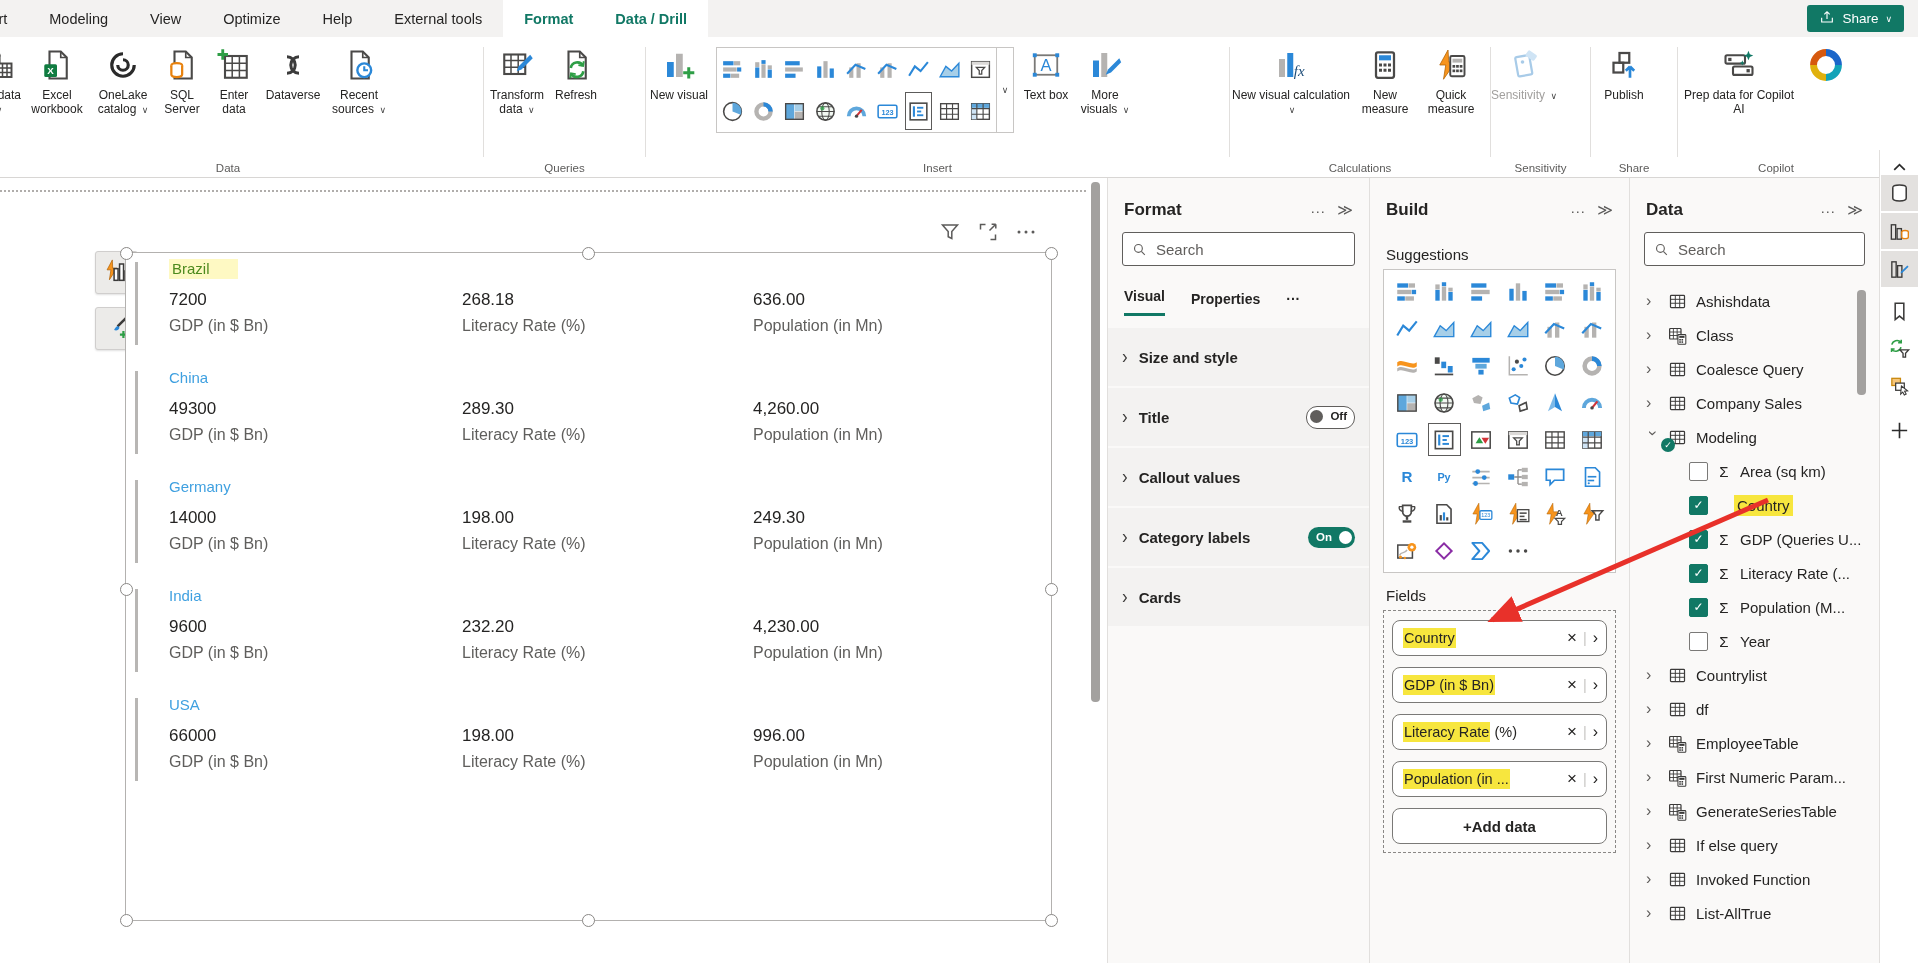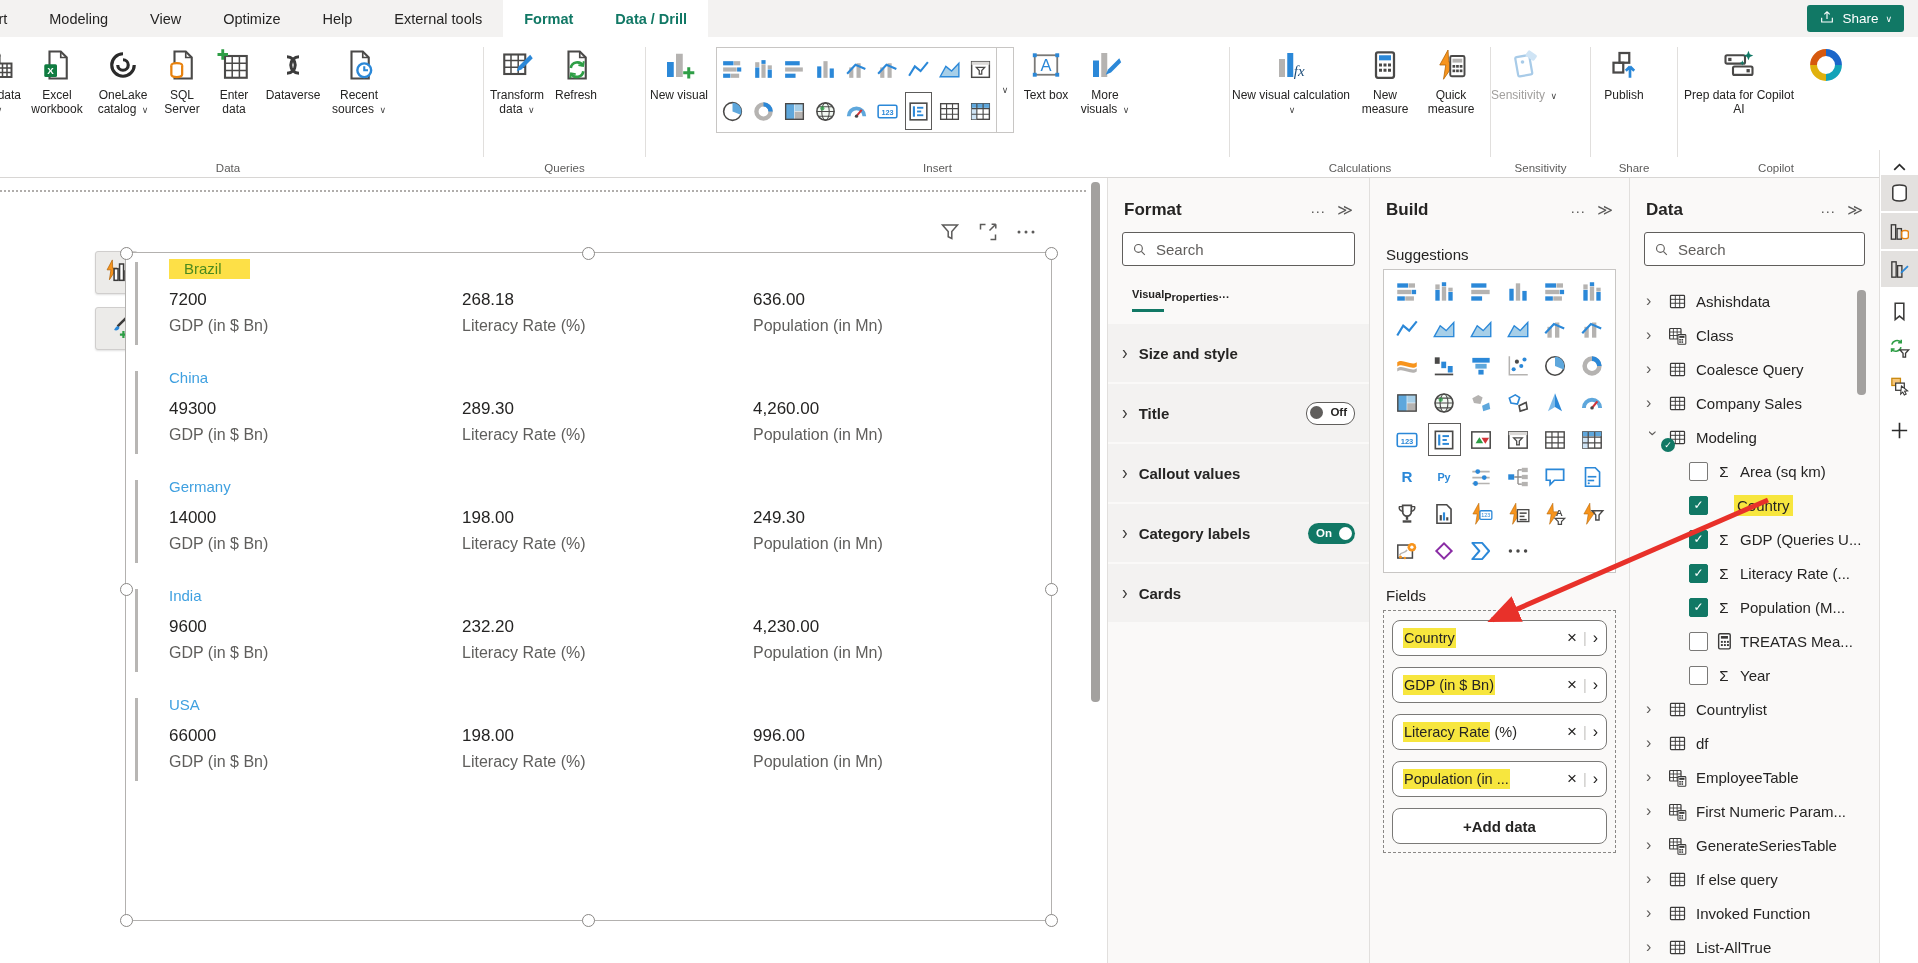--- a/index.html
+++ b/index.html
@@ -42,41 +42,41 @@
         border-radius:3px;display:flex;align-items:center;justify-content:center;box-shadow:0 1px 2px rgba(0,0,0,.12);}
   .onobj-btn svg{width:28px;height:28px;}
   #vis-toolbar{position:absolute;left:938px;top:42px;display:flex;gap:14px;}
   #vis-toolbar .vtb{width:24px;height:24px;}
   #vis-toolbar svg{width:24px;height:24px;}
   #visual{position:absolute;left:125px;top:74px;width:925px;height:667px;border:1px solid #b3b1af;background:#fff;}
   .handle{position:absolute;width:11px;height:11px;border-radius:50%;background:#fff;border:1.5px solid #8a8886;}
   .vrow{position:absolute;left:0;width:100%;height:95px;}
   .vrow .accent{position:absolute;left:9px;top:2px;bottom:10px;width:2.5px;background:#b8b6b4;}
   .vrow .country{position:absolute;left:43px;top:0;font-size:15px;color:#3fa0e0;}
-  .vrow .country .hl-name{background:#fde047;padding:1px 28px 2px 15px;color:#4c8a1e;}
+  .vrow .country .hl-name{background:#fef9c3;padding:1px 28px 2px 3px;color:#4c8a1e;}
   .vcol{position:absolute;top:30px;width:270px;}
   .vcol .val{font-size:17px;color:#252423;}
   .vcol .lab{font-size:16px;color:#5f5e5c;margin-top:7px;}
   #canvas-scroll{position:absolute;right:6px;top:4px;width:9px;height:520px;background:#a3a19f;border-radius:4px;}
   
   .panel{position:absolute;top:178px;bottom:0;background:#faf9f8;border-left:1px solid #e1dfdd;}
   #p-format{left:1107px;width:261px;}
   #p-build{left:1369px;width:259px;}
   #p-data{left:1629px;width:249px;}
   .ptitle-row{display:flex;align-items:center;padding:22px 16px 12px 16px;}
   .ptitle{font-size:17px;font-weight:700;color:#252423;}
   .picons{margin-left:auto;display:flex;gap:12px;color:#5c5b5a;font-size:15px;align-items:center;}
   .searchbox{margin:0 14px;height:32px;background:#fff;border:1px solid #605e5c;border-radius:3px;
         display:flex;align-items:center;padding:0 8px;gap:6px;}
   .searchbox svg{width:17px;height:17px;flex-shrink:0;}
   .searchbox input{border:none;outline:none;font-size:15px;width:100%;font-family:"Liberation Sans",sans-serif;
         background:transparent;color:#252423;}
   .searchbox input::placeholder{color:#605e5c;}
   
-  #fmt-tabs{display:flex;margin:22px 16px 0 24px;font-size:11px;align-items:flex-end;}
+  #fmt-tabs{display:flex;gap:26px;margin:22px 16px 0 16px;font-size:14px;align-items:flex-end;}
   .ftab{padding-bottom:9px;color:#252423;font-weight:bold;}
   .ftab.sel{font-weight:700;border-bottom:3px solid #117865;}
   #fmt-sections{margin-top:12px;}
   .fsec{height:58px;background:#f3f2f1;margin-bottom:2px;display:flex;align-items:center;
         padding:0 14px;font-size:15px;font-weight:600;color:#252423;}
   .fsec .chv{color:#3b3a39;font-size:17px;margin-right:11px;font-weight:400;transform:scaleY(1.2);}
   .tog{margin-left:auto;width:47px;height:21px;border-radius:11px;position:relative;font-size:11.5px;font-weight:700;}
   .tog.off{background:#fff;border:1px solid #605e5c;}
   .tog.off .knob{position:absolute;left:3px;top:3px;width:13px;height:13px;border-radius:50%;background:#605e5c;}
   .tog.off .tlab{position:absolute;right:7px;top:3px;color:#252423;}
@@ -1130,34 +1130,20 @@
         <span class="sig">Σ</span>
         <span class="tname">Literacy Rate (...</span>
       </div>
       <div class="trow child">
         <span class="cbox on">✓</span>
         <span class="sig">Σ</span>
         <span class="tname">Population (M...</span>
       </div>
       <div class="trow child">
         <span class="cbox"></span>
-        <span class="mcalc"><svg viewBox="0 0 18 22">
-            <rect x="3" y="2" width="13" height="17" rx="1.5" fill="#fff" stroke="#3b3a39" stroke-width="1.6"></rect>
-            <rect x="5.5" y="4.5" width="8" height="3" fill="#3b3a39"></rect>
-            <rect x="5.5" y="10" width="2.2" height="2.2" fill="#3b3a39"></rect>
-            <rect x="8.9" y="10" width="2.2" height="2.2" fill="#3b3a39"></rect>
-            <rect x="12.3" y="10" width="2.2" height="2.2" fill="#3b3a39"></rect>
-            <rect x="5.5" y="13.6" width="2.2" height="2.2" fill="#3b3a39"></rect>
-            <rect x="8.9" y="13.6" width="2.2" height="2.2" fill="#3b3a39"></rect>
-            <rect x="12.3" y="13.6" width="2.2" height="2.2" fill="#3b3a39"></rect>
-          </svg></span>
-        <span class="tname">TREATAS Mea...</span>
-      </div>
-      <div class="trow child">
-        <span class="cbox"></span>
         <span class="sig">Σ</span>
         <span class="tname">Year</span>
       </div>
       <div class="trow">
         <span class="tchv">›</span>
         <span class="ticon"><svg viewBox="0 0 24 24">
             <rect x="4" y="5" width="16" height="14" rx="1" fill="#fff" stroke="#3b3a39" stroke-width="1.4"></rect>
             <path d="M4 9.5 H20 M4 14 H20 M9.5 5 V19 M14.5 5 V19" stroke="#3b3a39" stroke-width="1.1" fill="none"></path>
           </svg></span>
         <span class="tname">Countrylist</span>

